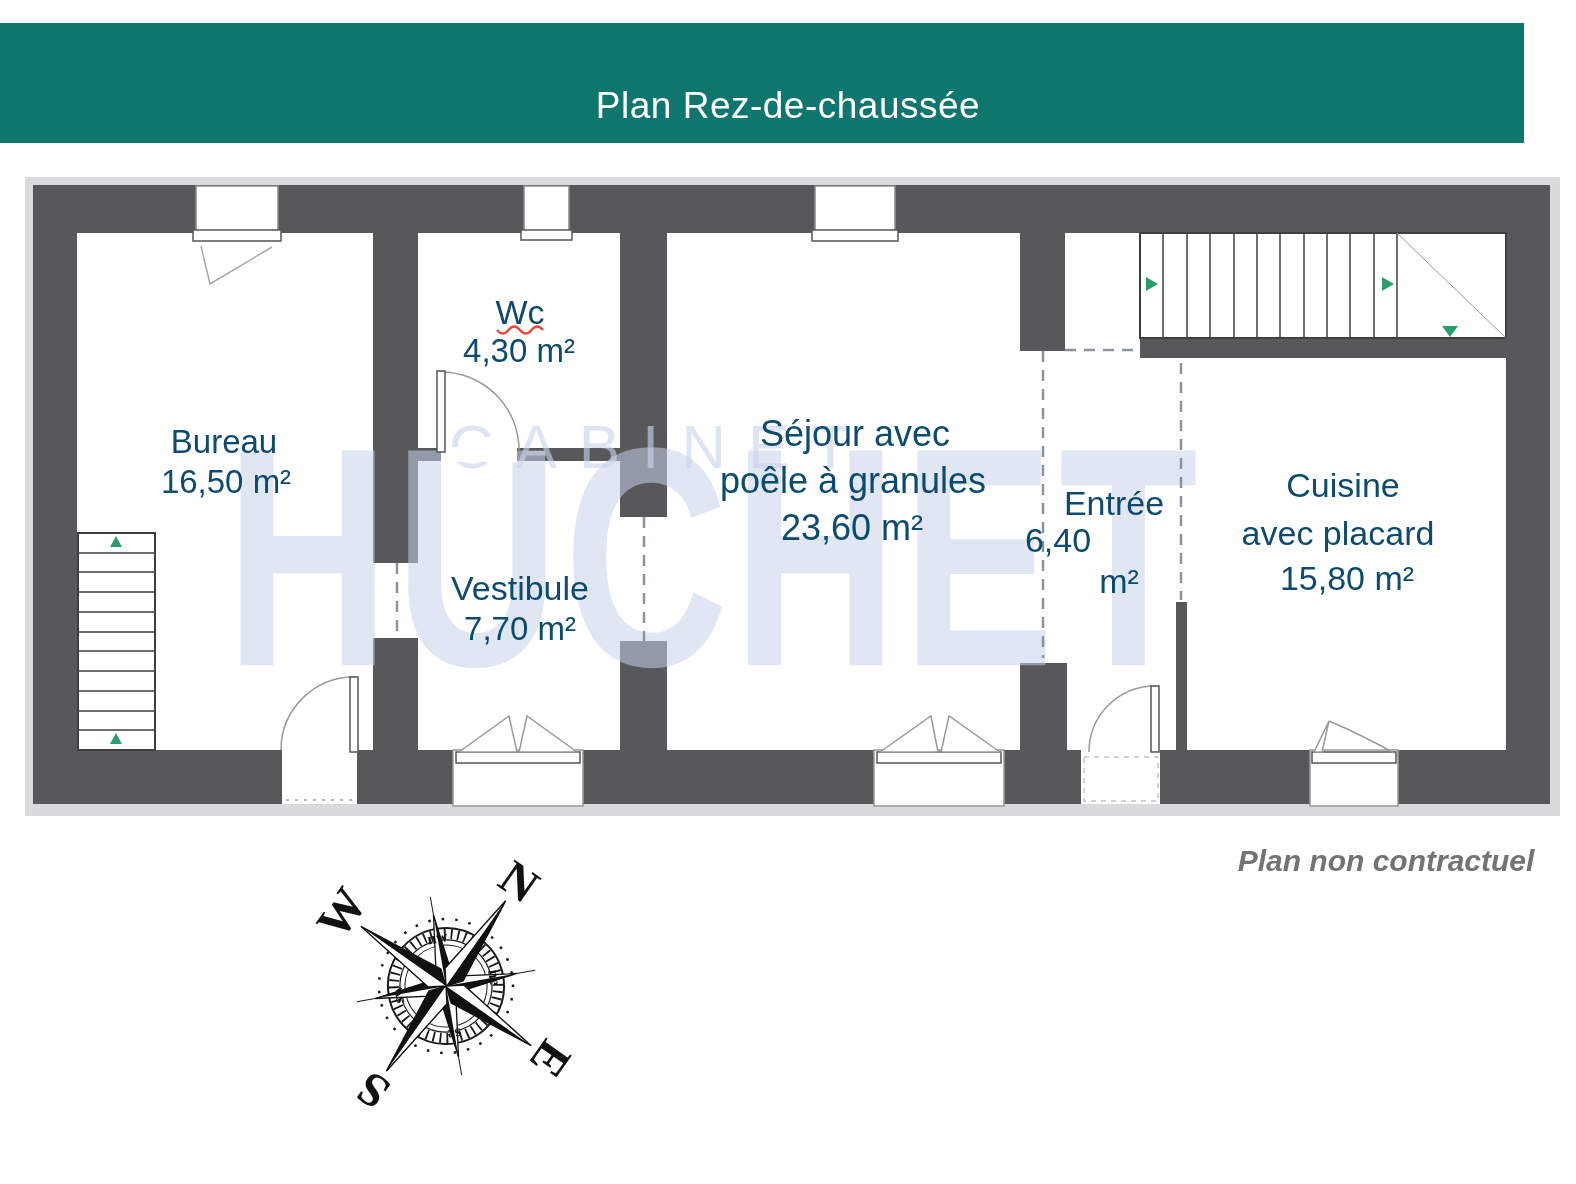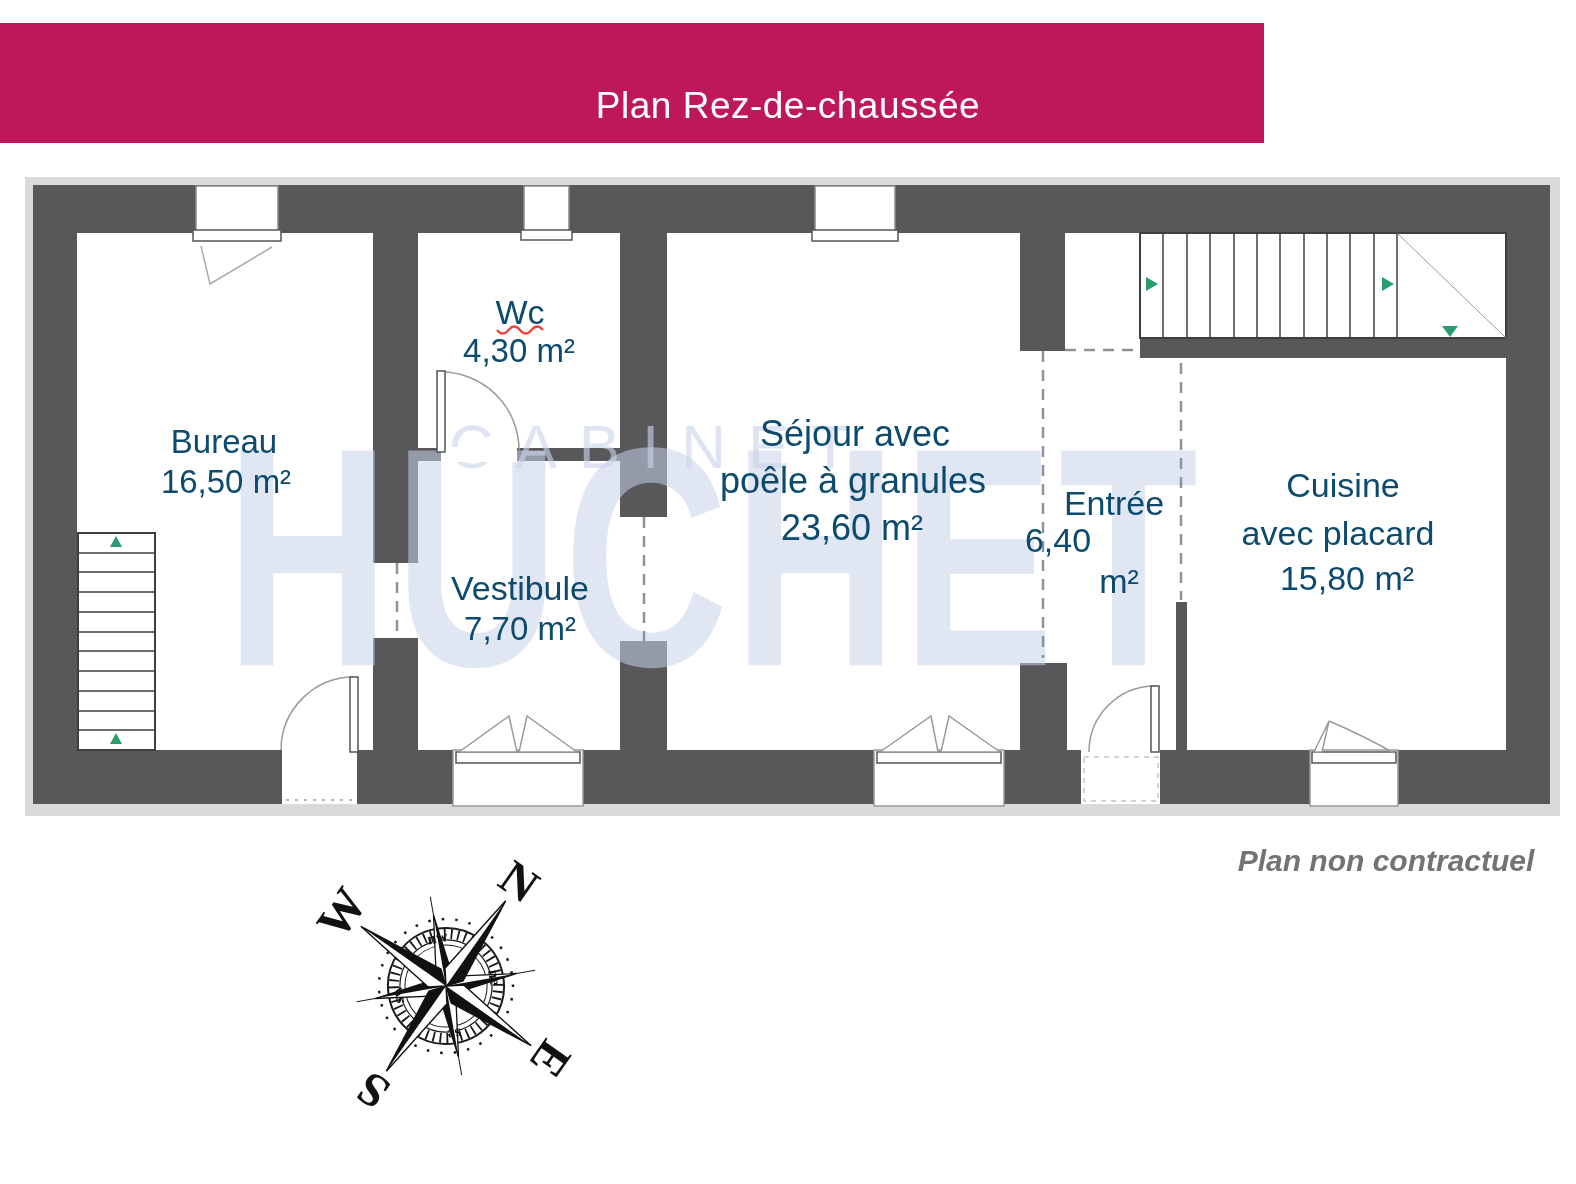--- a/index.html
+++ b/index.html
@@ -2,21 +2,21 @@
 <html><head>
 <meta charset="utf-8">
 <style>
   html,body{margin:0;padding:0;}
   body{
     width:1576px;height:1184px;position:relative;overflow:hidden;
     background:#ffffff;font-family:"Liberation Sans",sans-serif;
   }
   .abs{position:absolute;}
   
-  .titlebar{left:0;top:23px;width:1264px;height:120px;background:#be185d;}
+  .titlebar{left:0;top:23px;width:1524px;height:120px;background:#0f766e;}
   .title{left:788px;top:83px;transform:translate(-50%,-50%);color:#ffffff;
          font-size:37px;letter-spacing:.5px;white-space:nowrap;}
   
   .frame{background:#d9dadc;}
   .wall{background:#58585a;}
   .room{background:transparent;}
   
   .wm{color:rgba(200,210,234,0.55);white-space:nowrap;pointer-events:none;z-index:2;}
   .wm-cab{left:660px;top:446px;transform:translate(-50%,-50%);
           font-size:62px;font-weight:400;letter-spacing:22px;color:rgba(203,212,235,0.62);}

